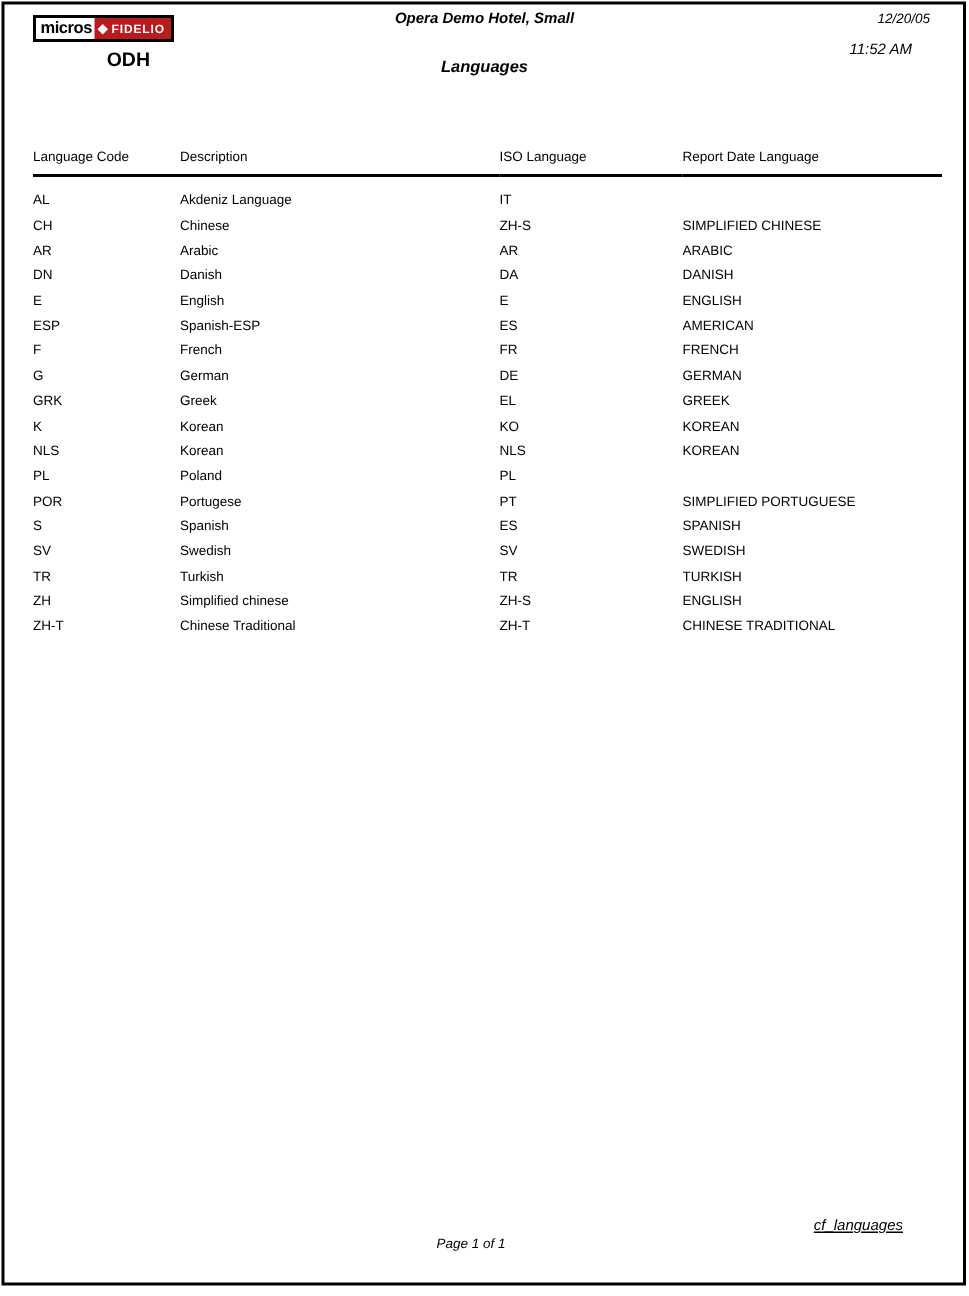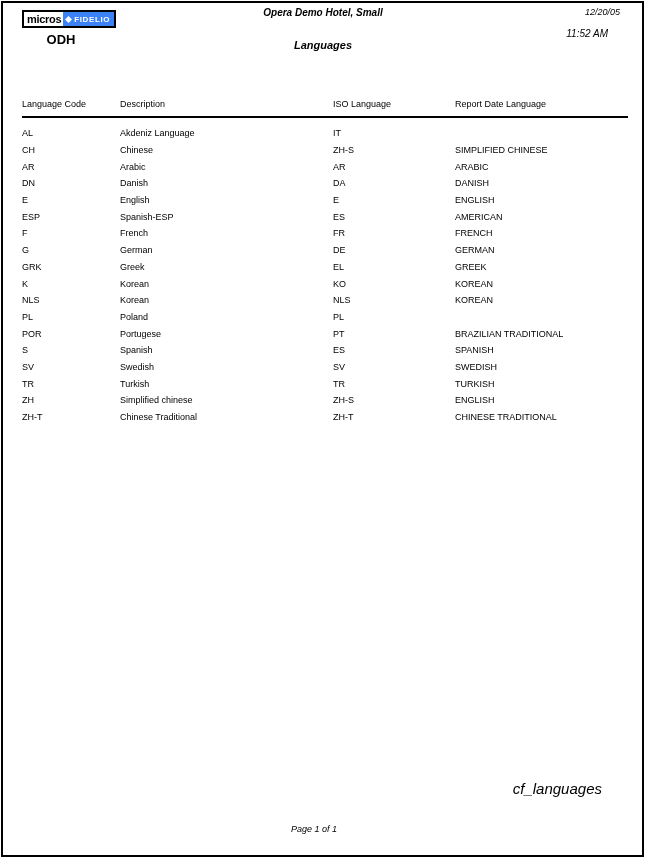--- a/index.html
+++ b/index.html
@@ -27,34 +27,34 @@
     background:#fff;
   }
   .logo-micros {
     display:flex; align-items:center;
     padding:0 2px 0 3px;
     font-size:11px; font-weight:bold; letter-spacing:-0.3px;
     background:#fff; color:#000;
   }
   .logo-fidelio {
     display:flex; align-items:center;
-    background:#3b82f6; color:#fff;
+    background:#b91c1c; color:#fff;
     padding:0 4px 0 2px;
     font-size:8px; font-weight:bold; letter-spacing:0.6px;text-align:center;
   }
   .logo-diamond {
     display:inline-block;
     width:5px; height:5px;
     background:#fff;
     transform:rotate(45deg);
     margin:0 3px 0 1px;
   }
   .property-code {
     position:absolute; left:22px; top:32px; width:78px;
-    text-align:center;
+    text-align:right;
     font-size:13px; font-weight:bold;
   }
   
   .hotel-name {
     position:absolute; left:0; top:7px; width:100%;
     text-align:center;
     font-size:10px; font-weight:bold; font-style:italic;
   }
   .report-title {
     position:absolute; left:0; top:39px; width:100%;
@@ -95,22 +95,22 @@
     white-space:nowrap;
   }
   tr.spacer-row { height:8px; }
   tr.spacer-row td { height:8px; }
   
   .footer-page {
     position:absolute; left:291px; top:824px;
     font-size:9px; font-style:italic;
   }
   .footer-report-id {
-    position:absolute; right:44px; top:780px;
-    font-size:15px; font-style:italic;
+    position:absolute; right:44px; top:812px;
+    font-size:10px; font-style:italic;text-decoration:underline;
   }
 </style>
 </head>
 <body>
 
 <div class="page">
   <div class="page-border"></div>
 
   <div class="logo">
     <span class="logo-micros">micros</span>
@@ -214,21 +214,21 @@
         <tr>
     <td>PL</td>
     <td>Poland</td>
     <td>PL</td>
     <td></td>
   </tr>
         <tr>
     <td>POR</td>
     <td>Portugese</td>
     <td>PT</td>
-    <td>BRAZILIAN TRADITIONAL</td>
+    <td>SIMPLIFIED PORTUGUESE</td>
   </tr>
         <tr>
     <td>S</td>
     <td>Spanish</td>
     <td>ES</td>
     <td>SPANISH</td>
   </tr>
         <tr>
     <td>SV</td>
     <td>Swedish</td>

